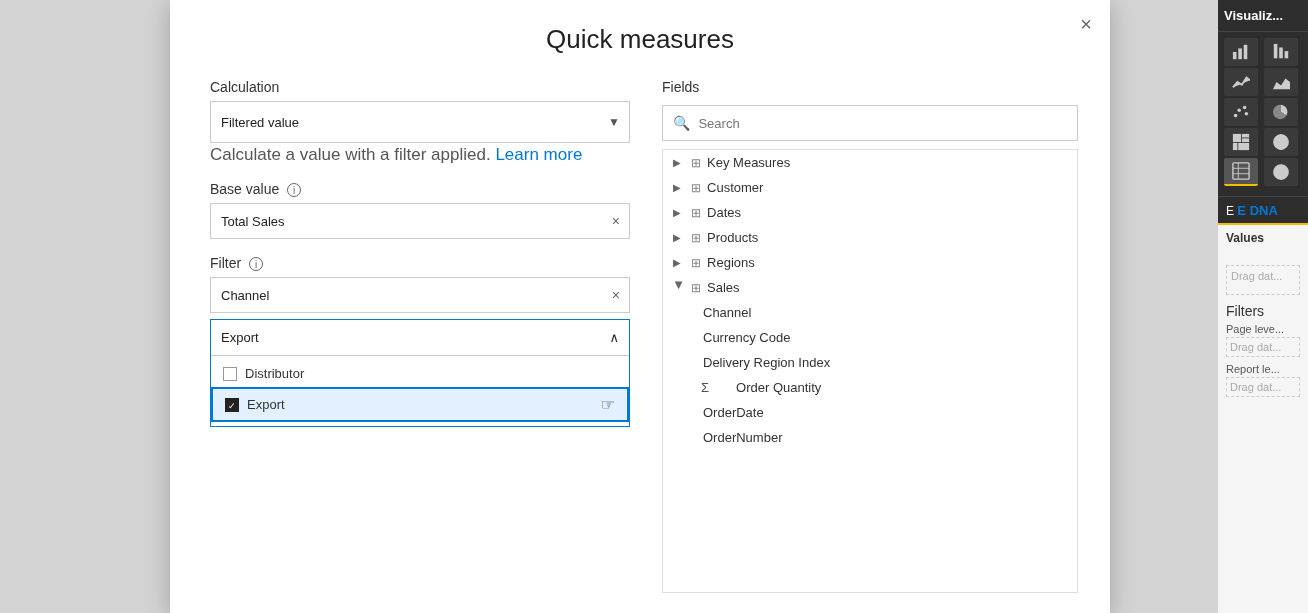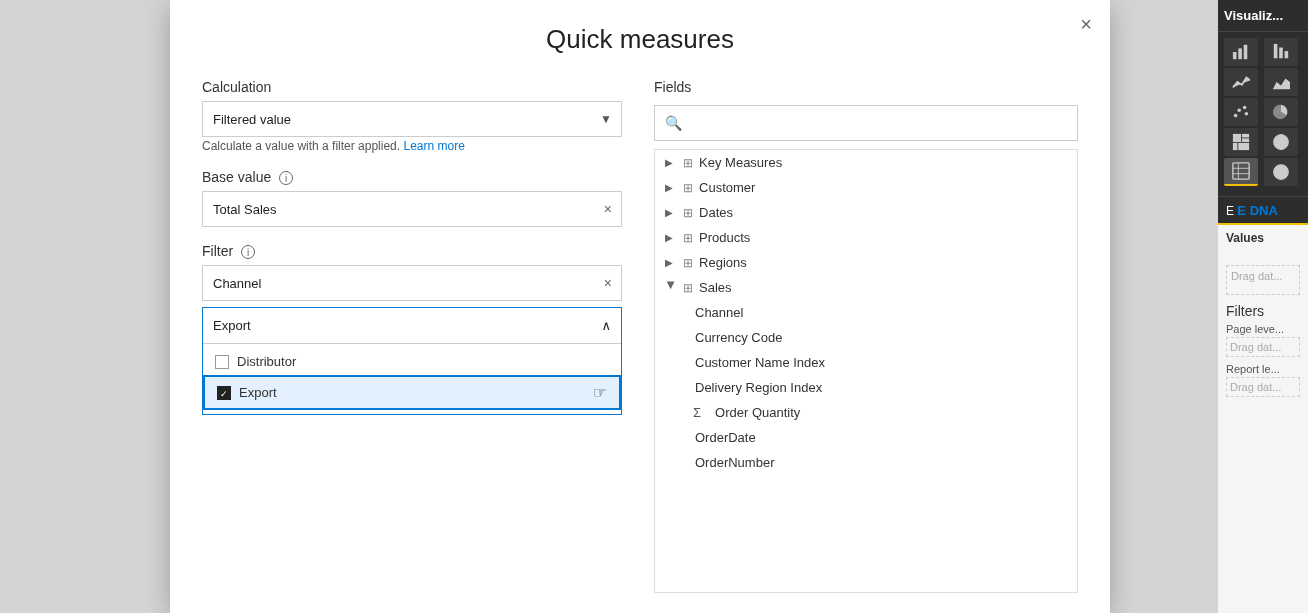--- a/index.html
+++ b/index.html
@@ -111,20 +111,21 @@
       flex: 1;
     }
 
     
     .left-col {
       width: 420px;
       flex-shrink: 0;
       display: flex;
       flex-direction: column;
       gap: 16px;
+      margin-left: 8px;
     }
 
     .section-label {
       font-size: 14px;
       color: #333;
       margin-bottom: 6px;
       font-weight: 400;
     }
 
     .section-label .info-icon {
@@ -136,21 +137,21 @@
       color: #666;
       font-size: 10px;
       text-align: center;
       line-height: 13px;
       margin-left: 4px;
       cursor: pointer;
     }
 
     .dropdown-select {
       width: 100%;
-      height: 36px;
+      height: 42px;
       border: 1px solid #ccc;
       background: #fff;
       padding: 0 10px;
       font-size: 13px;
       color: #222;
       appearance: none;
       cursor: pointer;
       position: relative;
     }
 
@@ -162,21 +163,21 @@
       position: absolute;
       right: 10px;
       top: 50%;
       transform: translateY(-50%);
       pointer-events: none;
       font-size: 12px;
       color: #555;
     }
 
     .hint-text {
-      font-size: 12px;
+      font-size: 17px;
       color: #555;
       margin-top: 2px;
     }
 
     .hint-text a {
       color: #0078d4;
       text-decoration: none;
       cursor: pointer;
     }
 
@@ -518,20 +519,21 @@
         </div>
       </div>
 
     </div>
 
     <div class="right-col">
       <div class="right-col-title">Fields</div>
 
       <div class="search-box">
         <span class="search-icon">🔍</span>
+        <input type="text" placeholder="Search" style="">
       </div>
 
       <div class="fields-tree">
 
         <div class="tree-item">
           <span class="chevron">▶</span>
           <span class="table-icon">⊞</span>
           <span>Key Measures</span>
         </div>
 
@@ -565,28 +567,25 @@
           <span>Sales</span>
         </div>
 
         <div class="tree-item child">
           <span>Channel</span>
         </div>
         <div class="tree-item child">
           <span>Currency Code</span>
         </div>
         <div class="tree-item child">
-          <span>Customer Name Index</span>
-        </div>
-        <div class="tree-item child">
           <span>Delivery Region Index</span>
         </div>
         <div class="tree-item child sigma">
           <span class="sigma-icon">Σ</span>
-          <span style="margin-left:8px;">Order Quantity</span>
+          <span style="margin-left:21px;">Order Quantity</span>
         </div>
         <div class="tree-item child">
           <span>OrderDate</span>
         </div>
         <div class="tree-item child">
           <span>OrderNumber</span>
         </div>
       </div>
     </div>
   </div>

